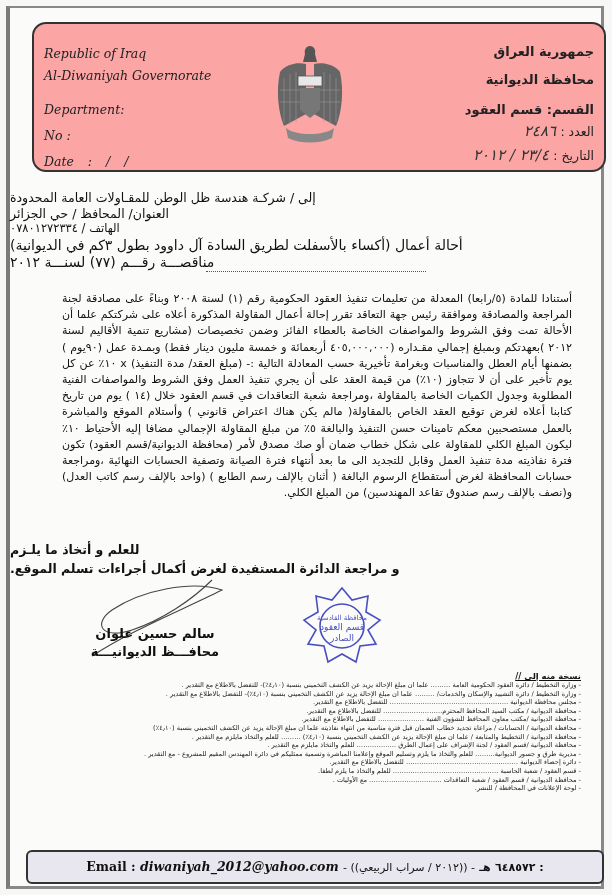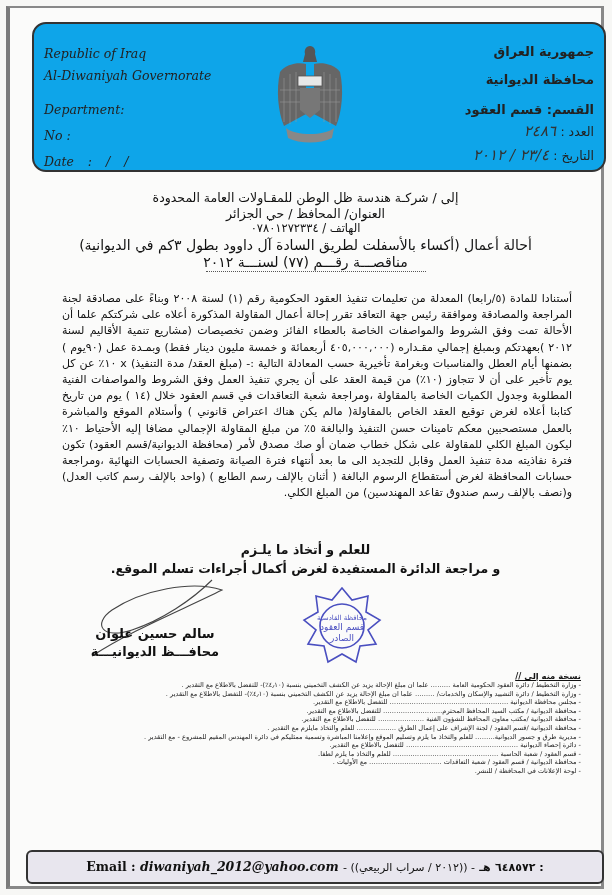--- a/index.html
+++ b/index.html
@@ -1,23 +1,23 @@
 <!DOCTYPE html>
 <html><head>
 <meta charset="utf-8">
 <style>
   html, body { margin:0; padding:0; }
   body { width:612px; height:895px; background:#f7f7f5; position:relative; overflow:hidden; font-family:"DejaVu Sans", sans-serif; color:#111; }
   .page { position:absolute; left:6px; top:6px; width:598px; height:883px; background:#fbfbfa; border-left:4px solid #7a7a7a; border-top:2px solid #888; border-right:3px solid #888; border-bottom:3px solid #888; box-sizing:border-box; }
-  .header-box { position:absolute; left:22px; top:14px; width:574px; height:150px; border:2px solid #333; border-radius:14px; box-sizing:border-box; background:#0ea5e9; }
+  .header-box { position:absolute; left:22px; top:14px; width:574px; height:150px; border:2px solid #333; border-radius:14px; box-sizing:border-box; background:#fca5a5; }
   .en { position:absolute; left:10px; font-family:"DejaVu Serif", serif; font-style:italic; font-size:12.5px; color:#222; }
   .ar-h { position:absolute; right:10px; direction:rtl; font-family:"DejaVu Sans", sans-serif; font-weight:bold; font-size:12.5px; color:#222; }
   .emblem { position:absolute; left:236px; top:18px; width:80px; height:106px; }
   .handwrite { font-family:"DejaVu Serif", serif; font-style:italic; font-weight:normal; color:#333; font-size:15px; }
-  .center { position:absolute; left:0; right:0; text-align:center; direction:rtl; }
+  .center { position:absolute; left:0; right:0; text-align:left; direction:rtl; }
   .addr { font-size:12.5px; color:#111; }
   .subject { font-size:14px; }
   .dots { position:absolute; left:196px; top:263px; width:220px; border-top:1px dotted #555; }
   .body-text { position:absolute; left:52px; top:283px; width:510px; direction:rtl; text-align:justify; font-size:11px; line-height:16.2px; }
   .body-text p { margin:0; text-align-last:right; }
   .closing { font-weight:bold; font-size:12.5px; }
   .sig-name { position:absolute; left:80px; top:618px; direction:rtl; font-weight:bold; font-size:13px; text-align:center; width:130px; }
   .sig-title { position:absolute; left:80px; top:636px; direction:rtl; font-weight:bold; font-size:13px; text-align:center; width:130px; letter-spacing:1px; }
   .stamp { position:absolute; left:290px; top:578px; width:84px; height:84px; }
   .copies-head { position:absolute; right:20px; top:663px; direction:rtl; font-size:8.4px; font-weight:bold; text-decoration:underline; }
@@ -105,20 +105,22 @@
     <text x="42" y="55" text-anchor="middle" font-size="9" fill="#4a4fc0" font-family="DejaVu Sans, sans-serif">الصادر</text>
   </svg>
 
   <div class="copies-head">نسخة منه إلى //</div>
   <div class="copies">
     <div>- وزارة التخطيط / دائرة العقود الحكومية العامة ……… علما ان مبلغ الإحالة يزيد عن الكشف التخميني بنسبة (٤٫١٠٪)- للتفضل بالاطلاع مع التقدير .</div>
     <div>- وزارة التخطيط / دائرة التشييد والإسكان والخدمات/ ……… علما ان مبلغ الإحالة يزيد عن الكشف التخميني بنسبة (٤٫١٠٪)- للتفضل بالاطلاع مع التقدير .</div>
     <div>- مجلس محافظة الديوانية ……………………………………………… للتفضل بالاطلاع مع التقدير.</div>
     <div>- محافظة الديوانية / مكتب السيد المحافظ المحترم……………………… للتفضل بالاطلاع مع التقدير.</div>
     <div>- محافظة الديوانية /مكتب معاون المحافظ للشؤون الفنية ………………… للتفضل بالاطلاع مع التقدير.</div>
+    <div>- محافظة الديوانية / الحسابات / مراعاة تجديد خطاب الضمان قبل فترة مناسبة من انتهاء نفاذيته علما ان مبلغ الإحالة يزيد عن الكشف التخميني بنسبة (٤٫١٠٪)</div>
+    <div>- محافظة الديوانية / التخطيط والمتابعة / علما ان مبلغ الإحالة يزيد عن الكشف التخميني بنسبة (٤٫١٠٪) ……… للعلم والتخاذ مايلزم مع التقدير .</div>
     <div>- محافظة الديوانية /قسم العقود / لجنة الإشراف على إعمال الطرق ……………… للعلم والتخاذ مايلزم مع التقدير .</div>
     <div>- مديرية طرق و جسور الديوانية……… للعلم والتخاذ ما يلزم وتسليم الموقع وإعلامنا المباشرة وتسمية ممثليكم في دائرة المهندس المقيم للمشروع - مع التقدير .</div>
     <div>- دائرة إحصاء الديوانية …………………………………………… للتفضل بالاطلاع مع التقدير.</div>
     <div>- قسم العقود / شعبة الحاسبة ………………………………………… للعلم والتخاذ ما يلزم لطفا.</div>
     <div>- محافظة الديوانية / قسم العقود / شعبة التعاقدات …………………………… مع الأوليات .</div>
     <div>- لوحة الإعلانات في المحافظة / للنشر.</div>
   </div>
 
   <div class="footer-box">
     <div class="footer-text">

